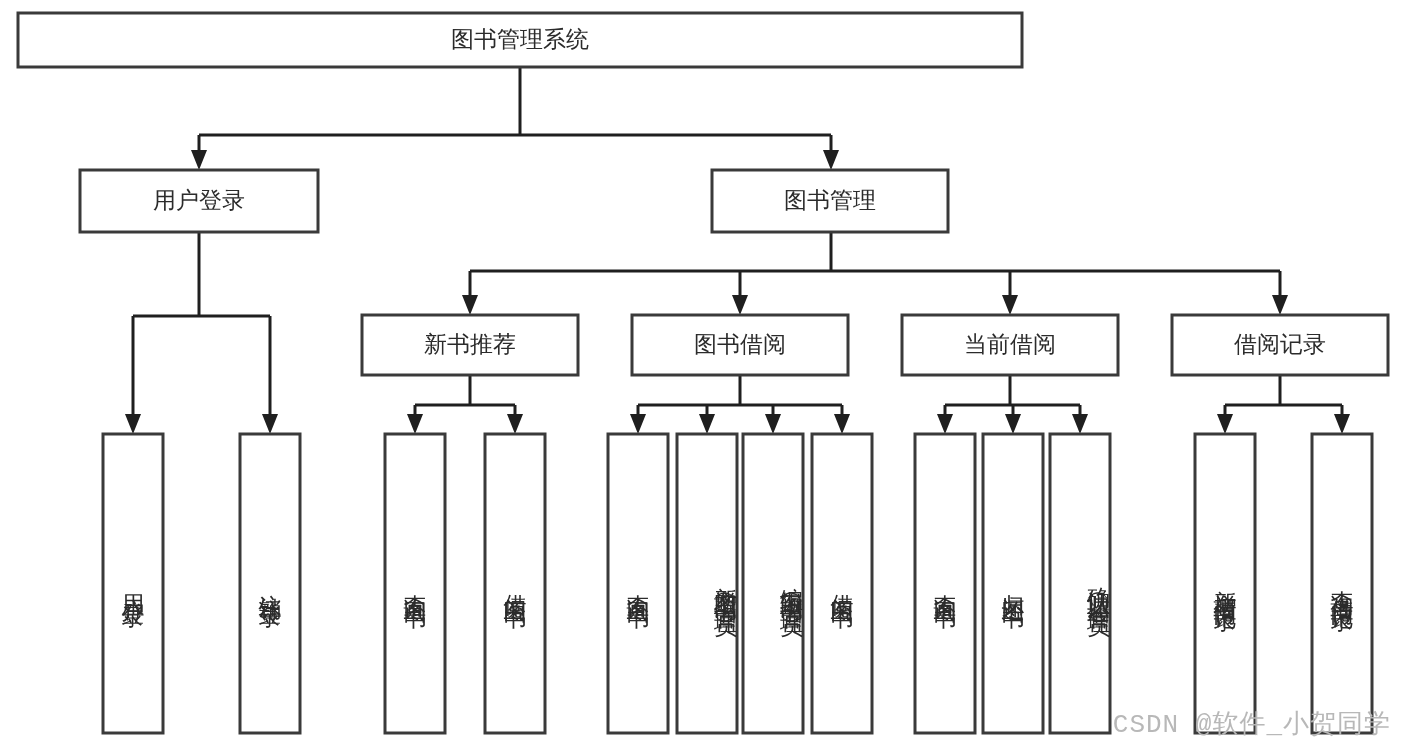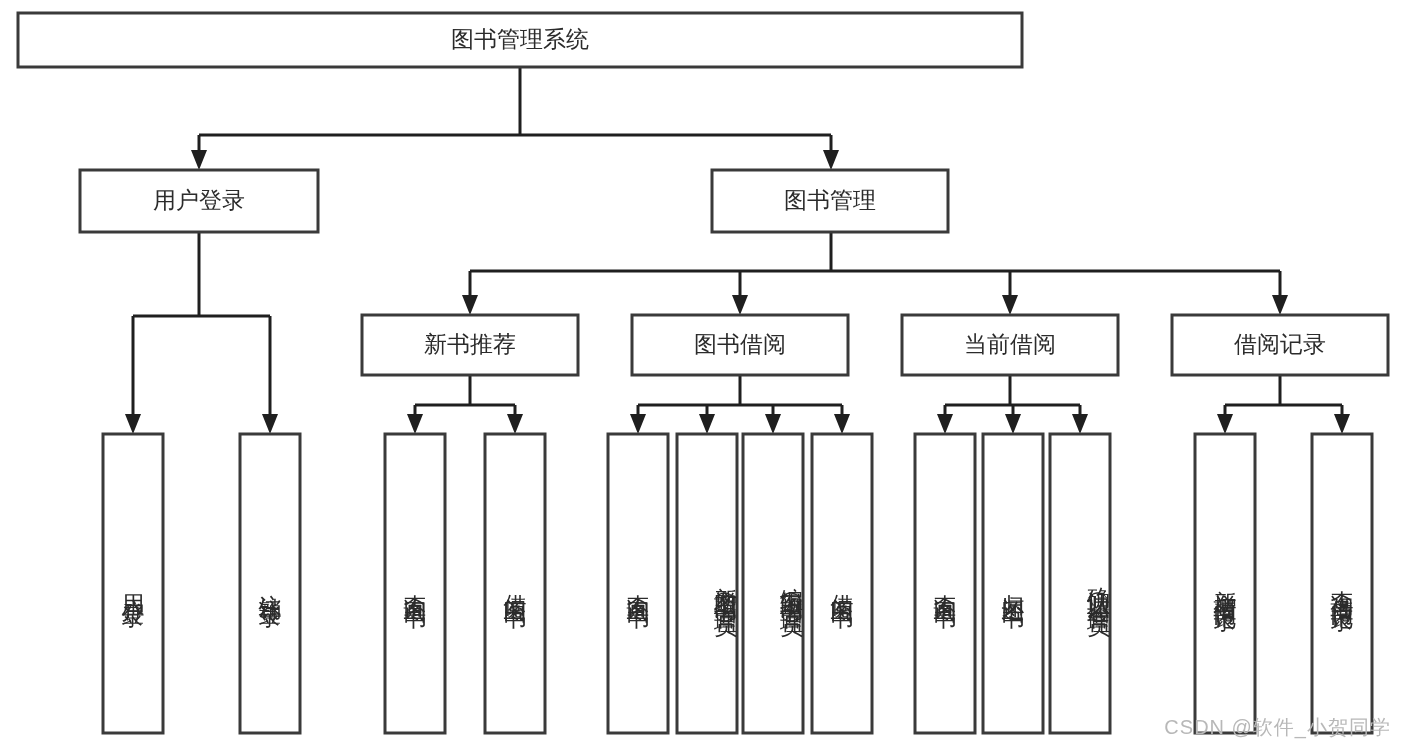--- a/index.html
+++ b/index.html
@@ -61,22 +61,22 @@
     display: flex;
     align-items: center;
     justify-content: center;
     white-space: nowrap;
     pointer-events: none;
   }
   .watermark {
     position: absolute;
     right: 14px;
     bottom: 6px;
-    font-family: Liberation Sans, sans-serif;
-    font-size: 20px;
+    font-family: Liberation Mono, monospace;
+    font-size: 26px;
     color: #b8b8b8;
     white-space: nowrap;
     letter-spacing: 1px;
   }
 </style>
 </head>
 <body>
 
 <div id="diagram-root">
 

